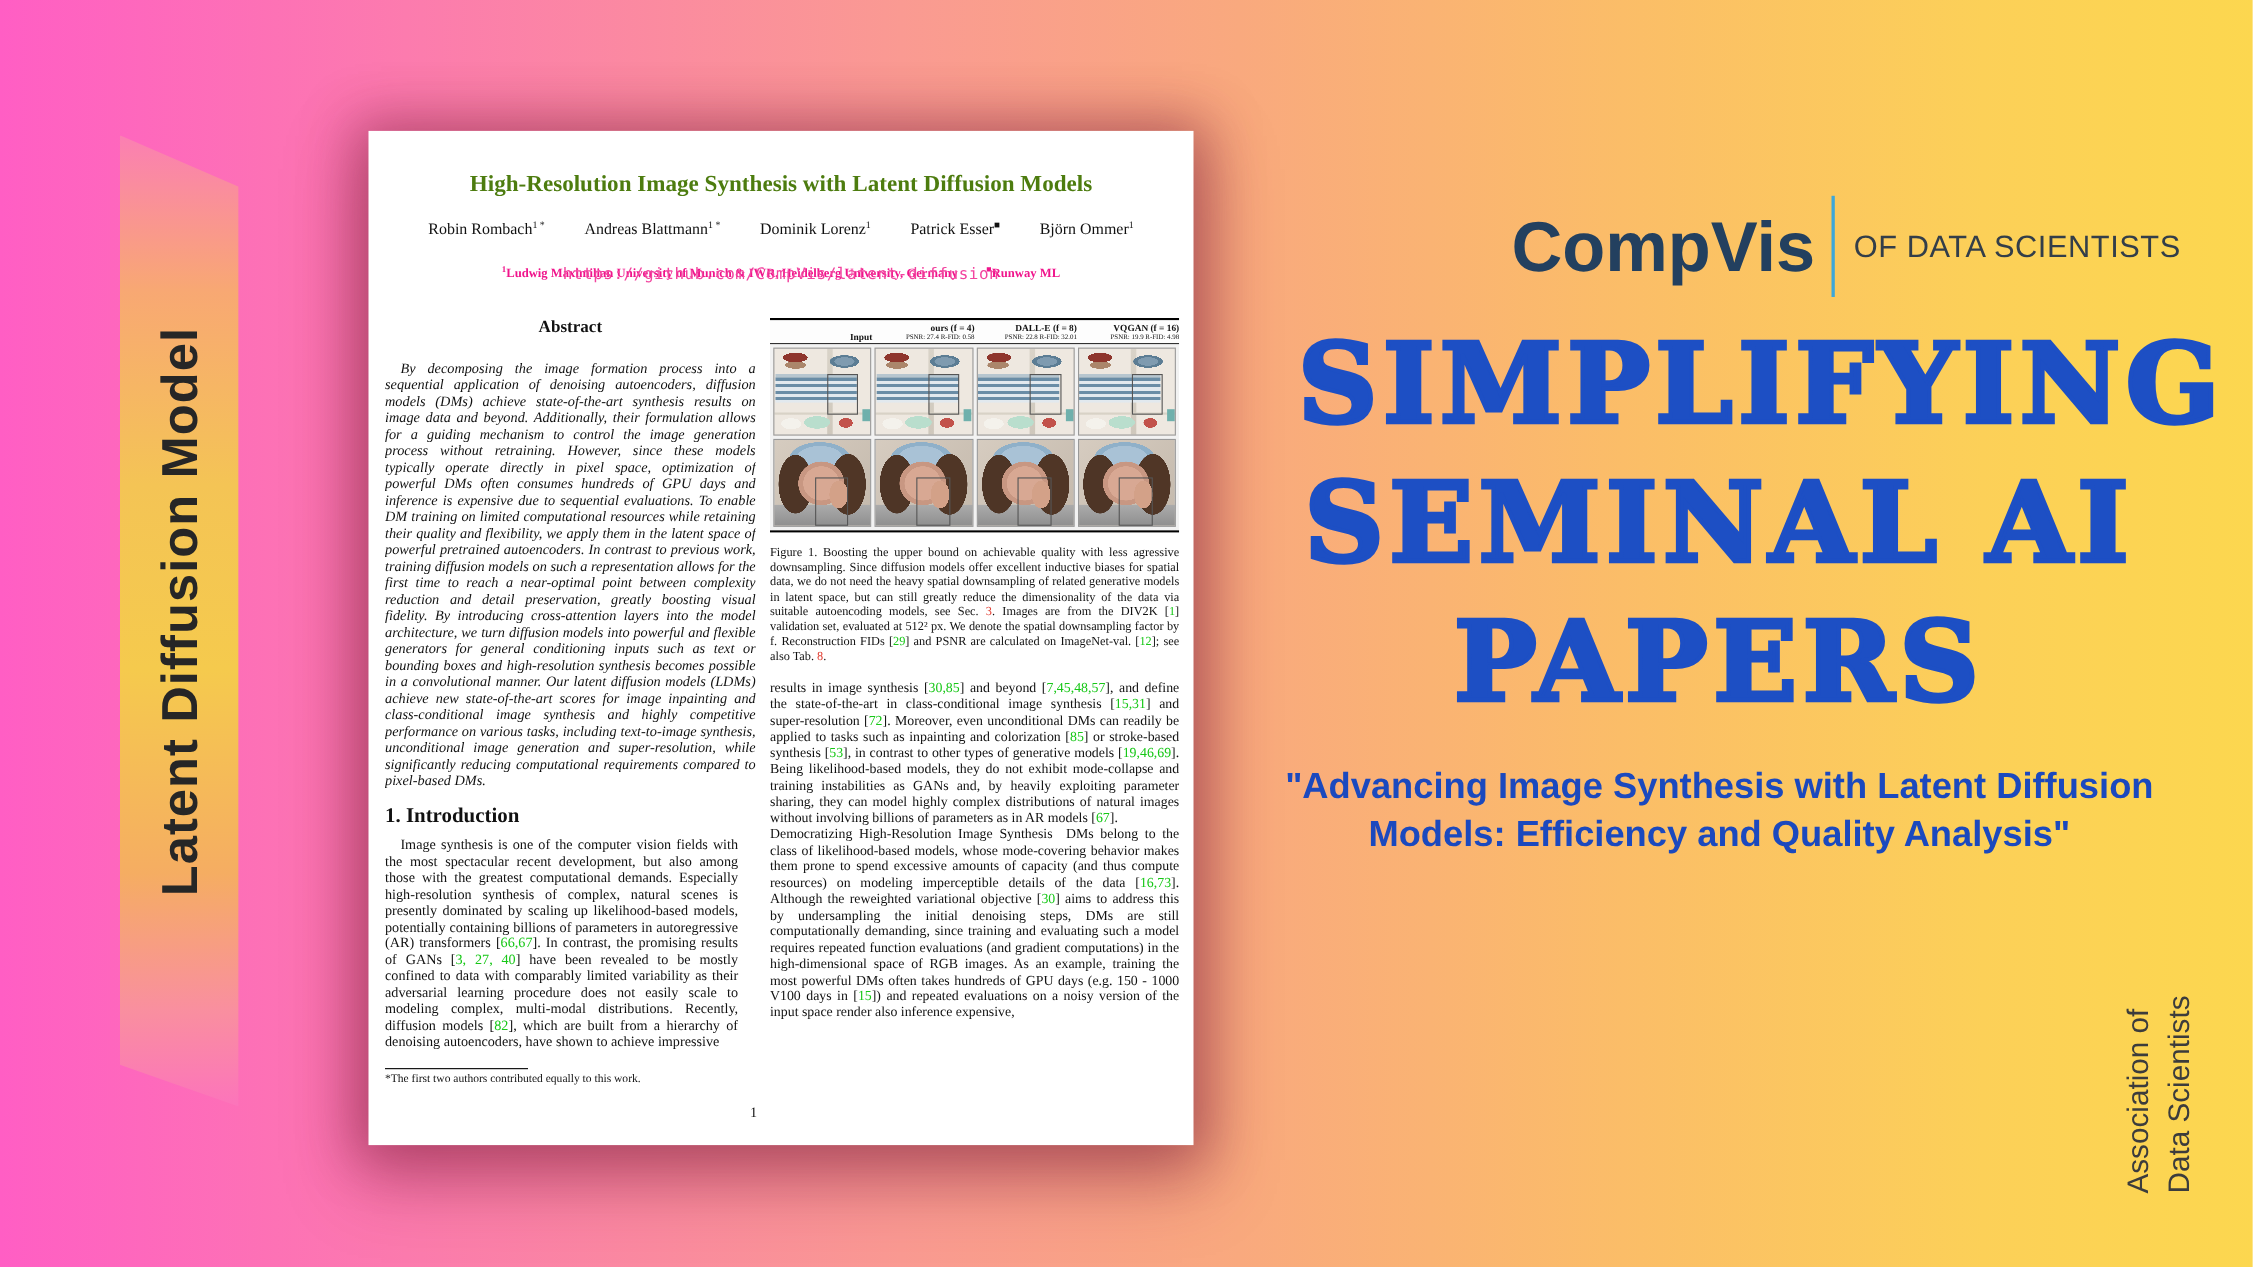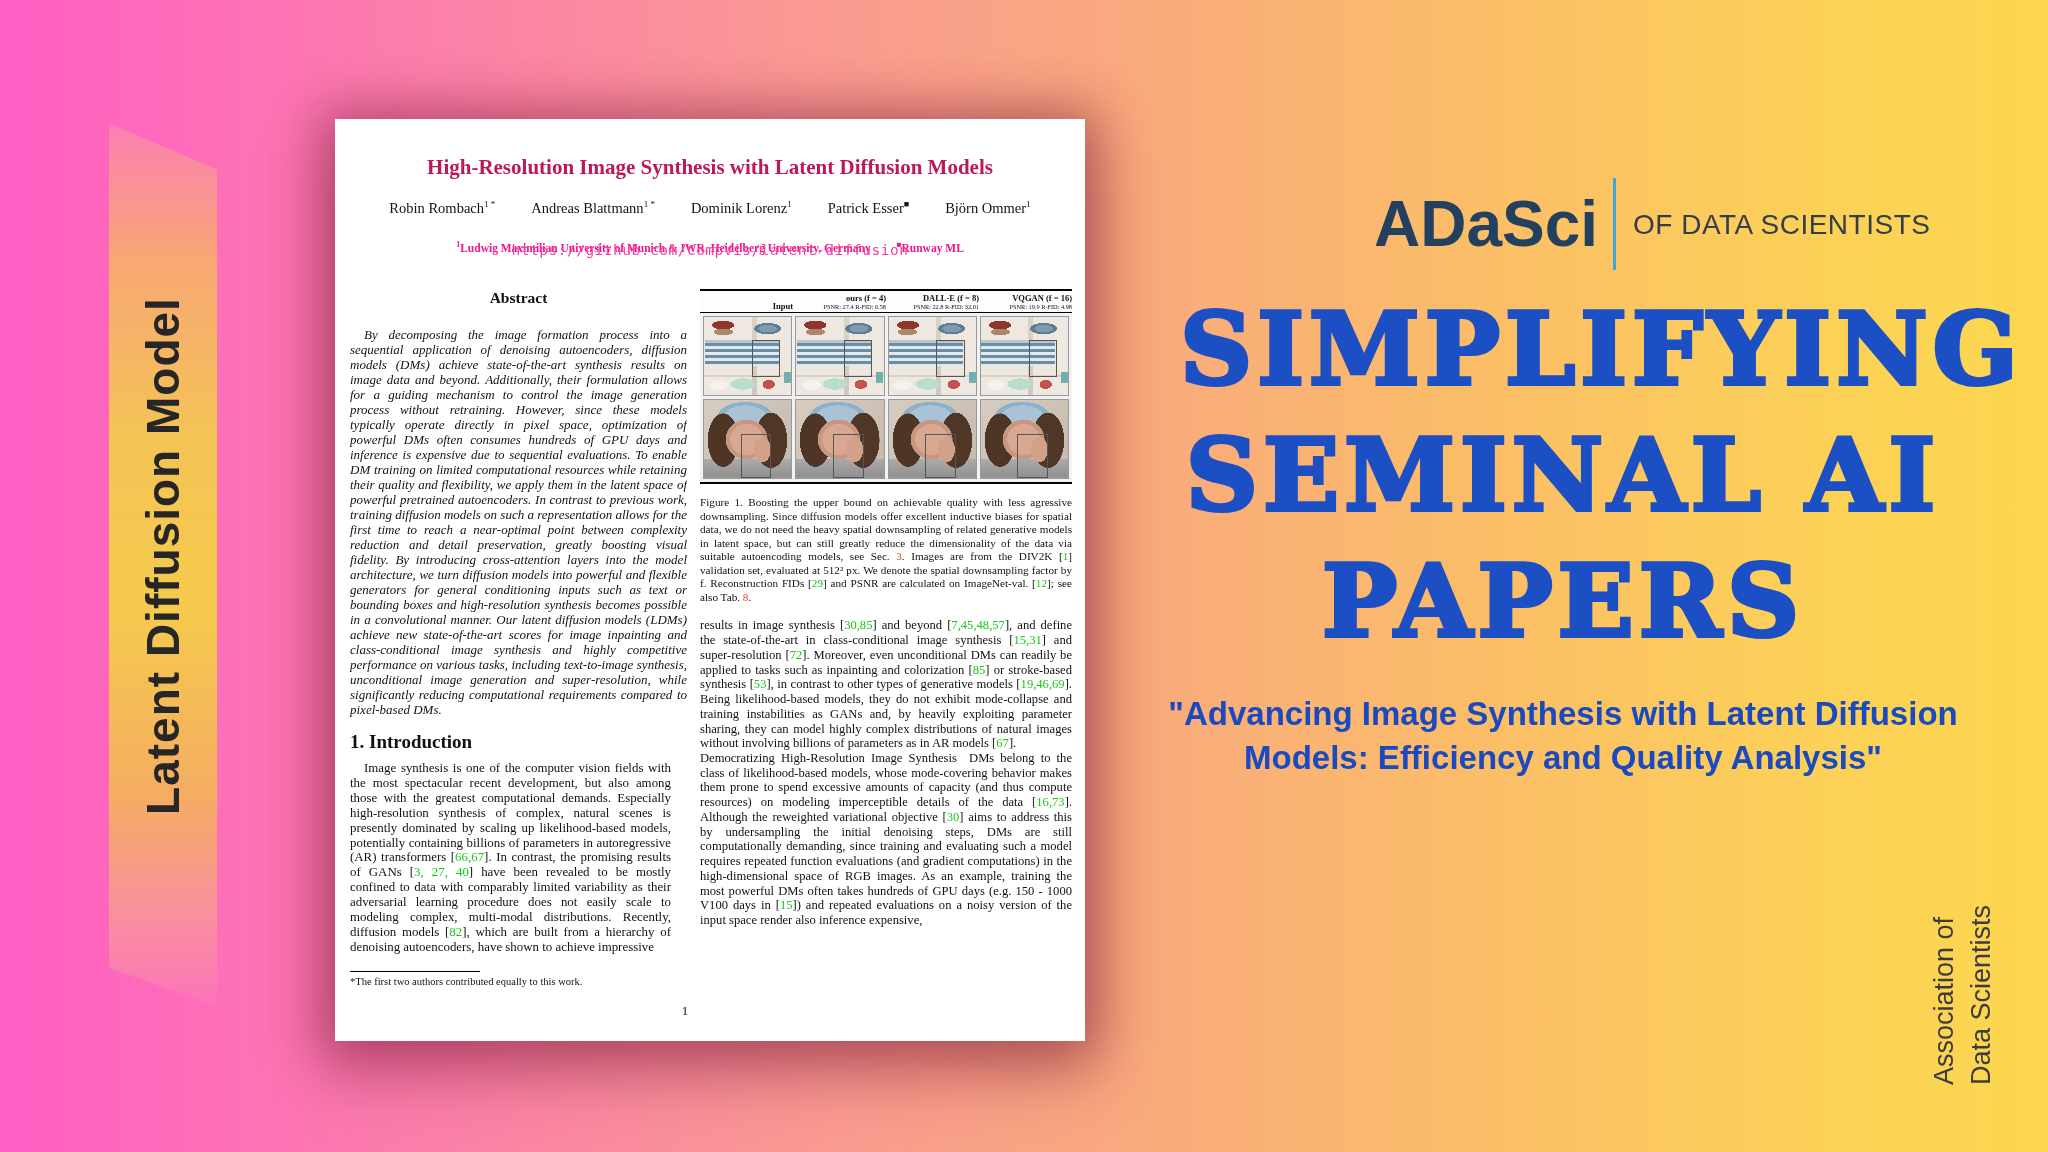--- a/index.html
+++ b/index.html
@@ -11,21 +11,21 @@
   #ribbon{position:absolute;left:109px;top:123px;width:108px;height:883px;
     clip-path:polygon(0 0,100% 5.3%,100% 100%,0 95.7%);
     background:linear-gradient(180deg,#fb7fb3 0%,#f8a873 16%,#f4c455 36%,#f5ca4d 55%,#f5ad62 76%,#f98f9f 90%,#fc74bb 100%);}
   #ribbon-label{position:absolute;left:163px;top:556px;transform:translate(-50%,-50%) rotate(-90deg);
     white-space:nowrap;font-weight:700;font-size:46px;color:#262626;letter-spacing:1px;}
 
   
   #paper{position:absolute;left:335px;top:119px;width:750px;height:922px;background:#ffffff;
     box-shadow:0 0 45px 12px rgba(120,25,55,.38), 0 24px 60px 10px rgba(130,30,60,.38);}
   #p-title{position:absolute;top:36px;left:0;width:100%;text-align:center;
-    font-family:"Liberation Serif",serif;font-weight:700;font-size:21px;color:#be185d;}
+    font-family:"Liberation Serif",serif;font-weight:700;font-size:21px;color:#4d7c0f;}
   #p-authors{position:absolute;top:80px;left:20px;width:710px;display:flex;justify-content:center;gap:36px;
     font-family:"Liberation Serif",serif;font-size:14.5px;color:#111;white-space:nowrap;}
   #p-authors sup{font-size:9px;}
   #p-affil{position:absolute;top:121px;left:0;width:100%;text-align:center;
     font-family:"Liberation Serif",serif;font-weight:700;font-size:11.5px;color:#f0158c;}
   #p-affil .gap{display:inline-block;width:26px;}
   #p-affil sup{font-size:8px;}
   #p-url{position:absolute;top:123px;left:0;width:100%;text-align:center;
     font-family:"DejaVu Sans Mono","Liberation Mono",monospace;font-size:14.5px;color:#f2449f;letter-spacing:.5px;}
 
@@ -185,21 +185,21 @@
       </div>
       <p id="fig-caption">Figure 1.  Boosting the upper bound on achievable quality with less agressive downsampling. Since diffusion models offer excellent inductive biases for spatial data, we do not need the heavy spatial downsampling of related generative models in latent space, but can still greatly reduce the dimensionality of the data via suitable autoencoding models, see Sec. <span class="cr">3</span>. Images are from the DIV2K [<span class="cg">1</span>] validation set, evaluated at 512² px. We denote the spatial downsampling factor by f.  Reconstruction FIDs [<span class="cg">29</span>] and PSNR are calculated on ImageNet-val. [<span class="cg">12</span>]; see also Tab. <span class="cr">8</span>.</p>
       <div id="body-text">
         <p>results in image synthesis [<span class="cg">30,85</span>] and beyond [<span class="cg">7,45,48,57</span>], and define the state-of-the-art in class-conditional image synthesis [<span class="cg">15,31</span>] and super-resolution [<span class="cg">72</span>]. Moreover, even unconditional DMs can readily be applied to tasks such as inpainting and colorization [<span class="cg">85</span>] or stroke-based synthesis [<span class="cg">53</span>], in contrast to other types of generative models [<span class="cg">19,46,69</span>]. Being likelihood-based models, they do not exhibit mode-collapse and training instabilities as GANs and, by heavily exploiting parameter sharing, they can model highly complex distributions of natural images without involving billions of parameters as in AR models [<span class="cg">67</span>].</p>
         <p id="body2-p"><span class="runin">Democratizing High-Resolution Image Synthesis</span>&nbsp;&nbsp;<span>DMs belong to the class of likelihood-based models, whose mode-covering behavior makes them prone to spend excessive amounts of capacity (and thus compute resources) on modeling imperceptible details of the data [<span class="cg">16,73</span>]. Although the reweighted variational objective [<span class="cg">30</span>] aims to address this by undersampling the initial denoising steps, DMs are still computationally demanding, since training and evaluating such a model requires repeated function evaluations (and gradient computations) in the high-dimensional space of RGB images.  As an example, training the most powerful DMs often takes hundreds of GPU days (e.g. 150 - 1000 V100 days in [<span class="cg">15</span>]) and repeated evaluations on a noisy version of the input space render also inference expensive,</span></p>
       </div>
     </div>
   </div>
 
   <div id="logo-block">
-    <div id="logo-text">ADaSci</div>
+    <div id="logo-text">CompVis</div>
     <div id="logo-divider"></div>
     <div id="logo-tagline">
       <div>OF DATA SCIENTISTS</div>
     </div>
   </div>
 
   <div id="main-title">
     <div>SIMPLIFYING</div>
     <div>SEMINAL AI</div>
     <div>PAPERS</div>

